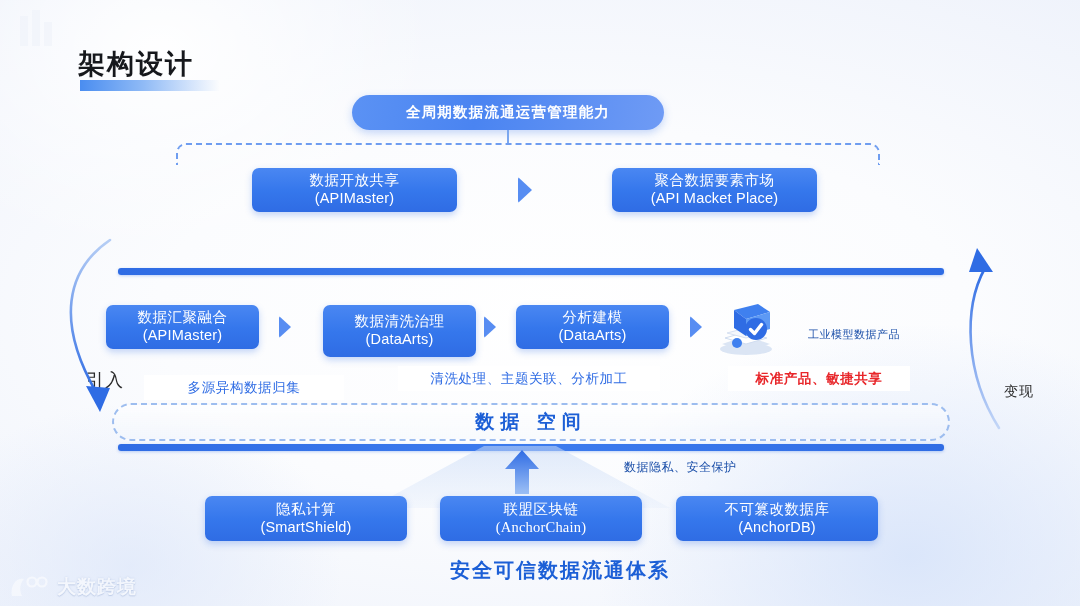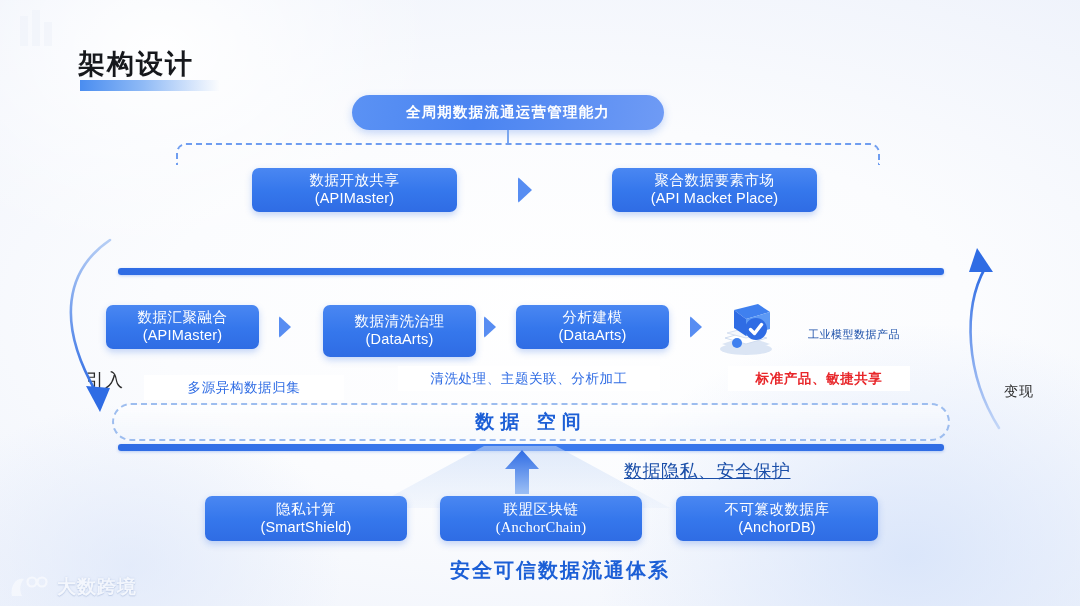--- a/index.html
+++ b/index.html
@@ -149,21 +149,21 @@
 
   
   #trapezoid {
     position: absolute; left: 370px; top: 446px; width: 300px; height: 62px;
     background: linear-gradient(180deg, rgba(200,218,246,.55), rgba(222,233,250,.25));
     clip-path: polygon(38% 0%, 62% 0%, 100% 100%, 0% 100%);
   }
   #up-arrow { position: absolute; left: 505px; top: 450px; width: 34px; height: 44px; }
   #privacy-label {
     position: absolute; left: 624px; top: 459px;
-    font-size: 18px; color: #1a4ea8; letter-spacing: .5px; text-decoration: underline;
+    font-size: 12px; color: #1a4ea8; letter-spacing: .5px;
   }
 
   
   #box-privacy { left: 205px; top: 496px; width: 202px; height: 45px; }
   #box-chain   { left: 440px; top: 496px; width: 202px; height: 45px; font-family: Liberation Serif, serif; }
   #box-db      { left: 676px; top: 496px; width: 202px; height: 45px; }
 
   #bottom-title {
     position: absolute; left: 0; right: 0; top: 557px;
     text-align: center;

